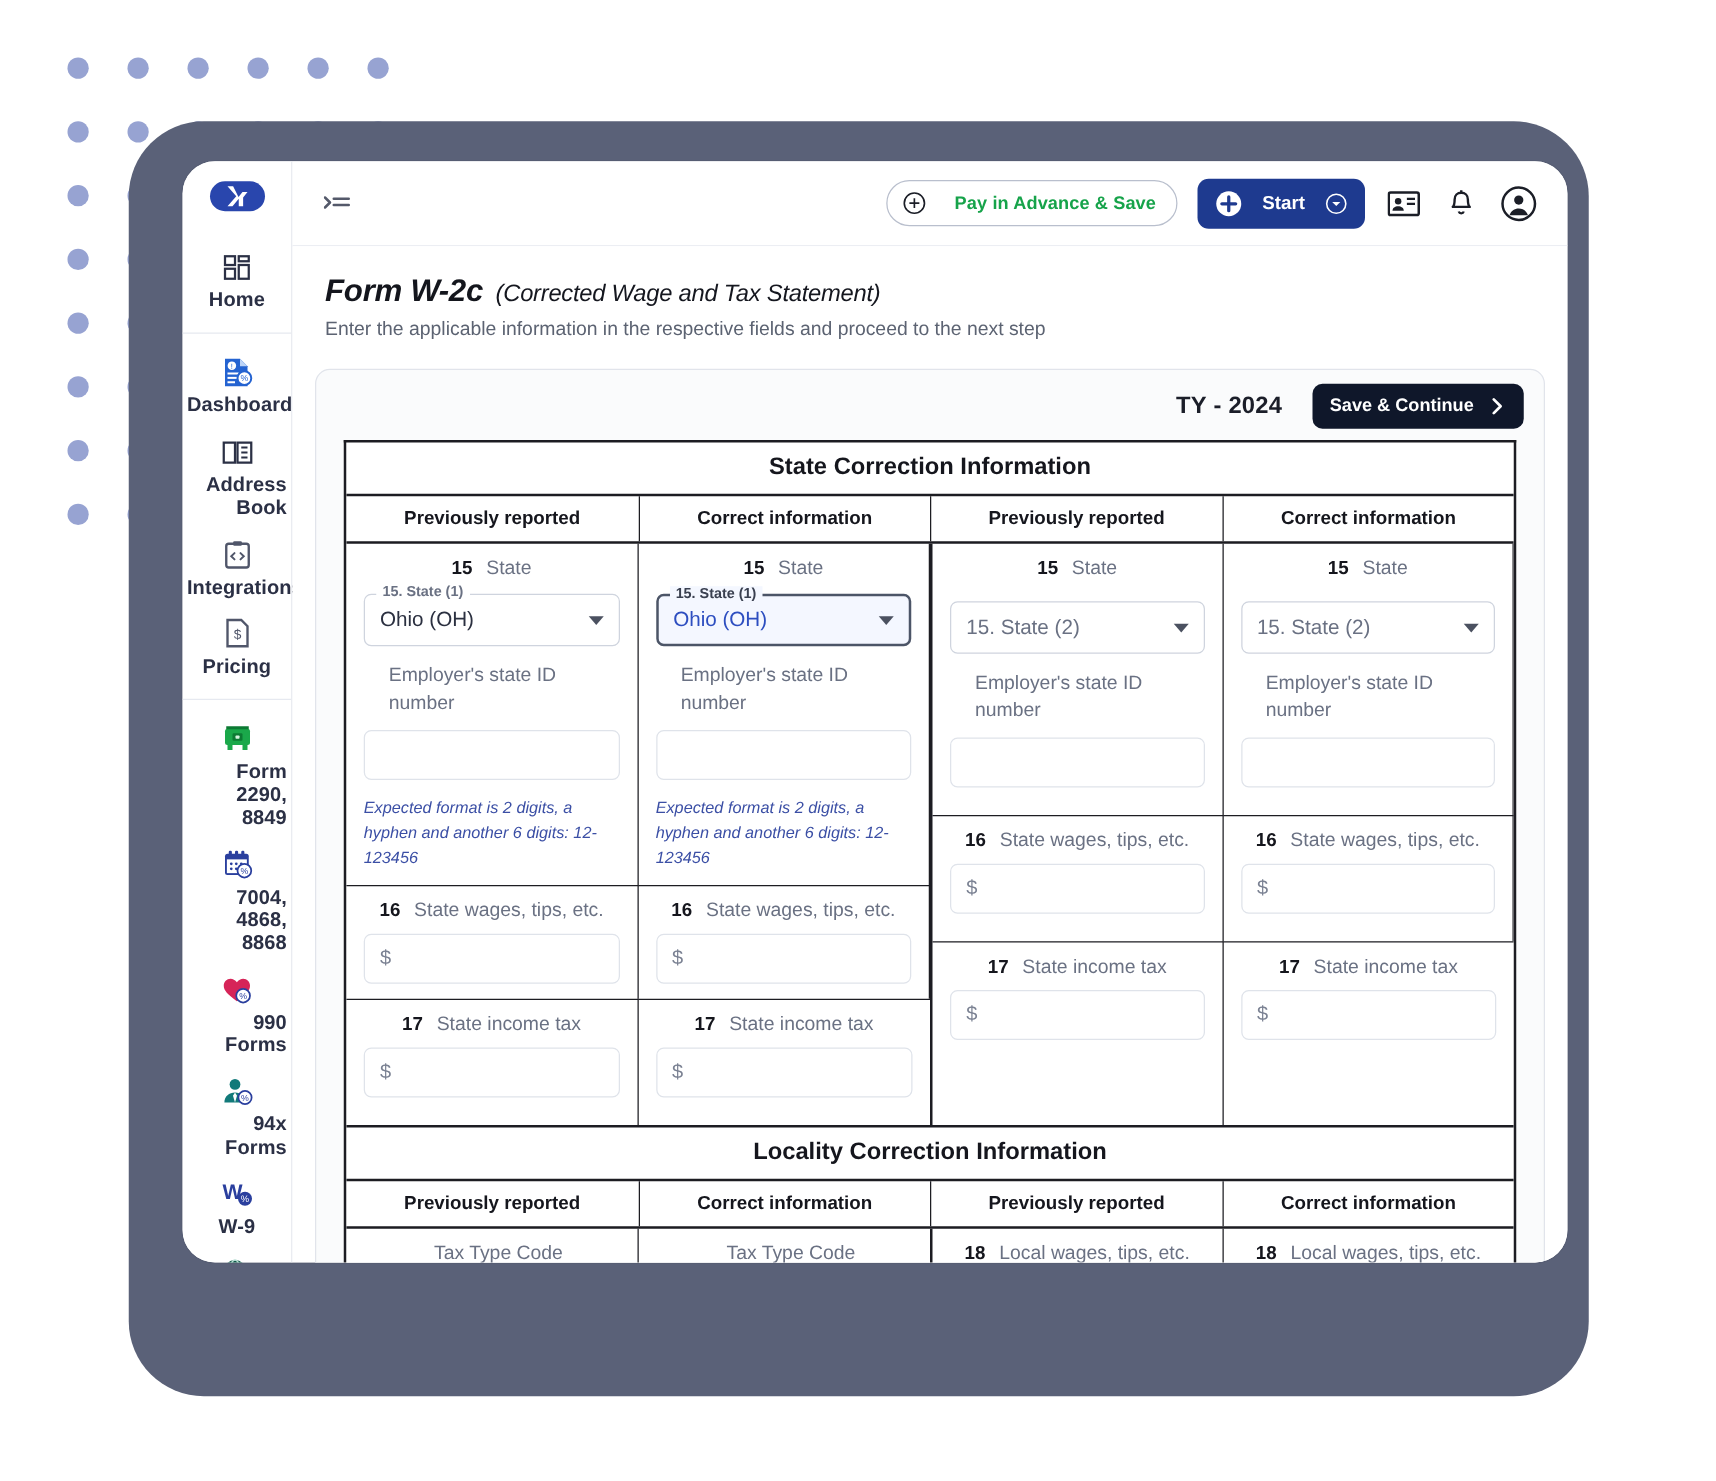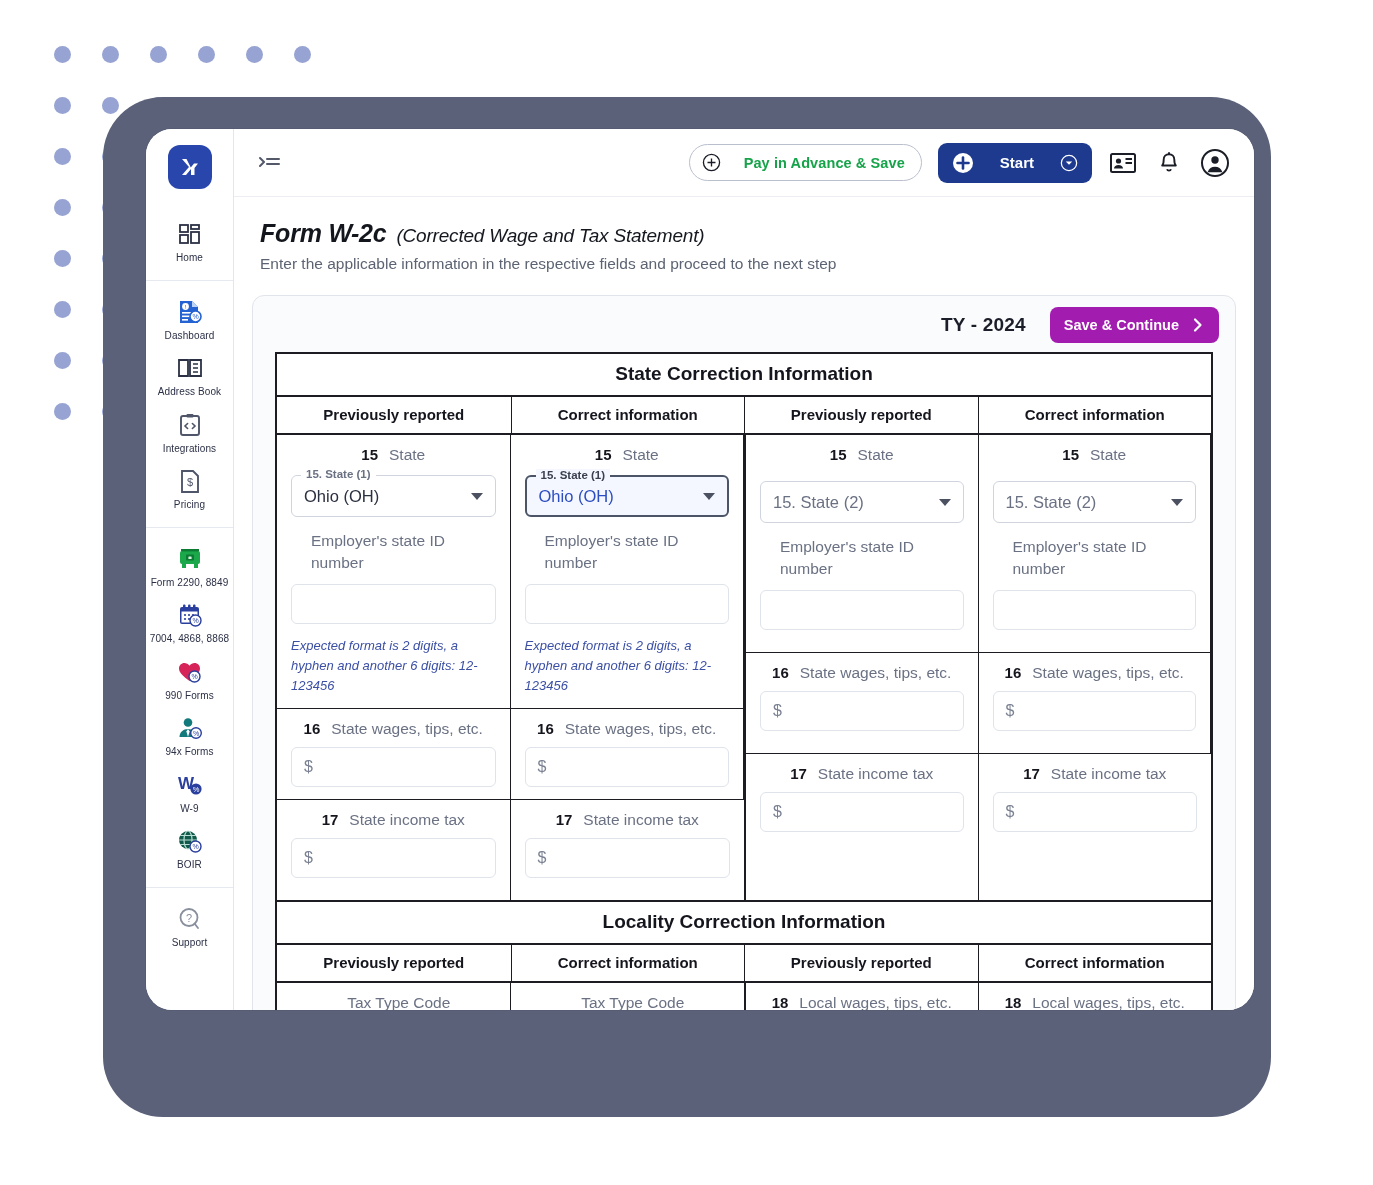--- a/index.html
+++ b/index.html
@@ -53,42 +53,42 @@
   }
   .side-group { width: 100%; border-top: 1px solid #e6e9f0; padding: 10px 0 10px; }
   .side-group:first-of-type { border-top: none; }
   .side-item {
     width: 100%; padding: 7px 2px 6px;
     display: flex; flex-direction: column; align-items: center; gap: 4px;
     cursor: pointer;
   }
   .side-ico { width: 28px; height: 28px; display:flex; align-items:center; justify-content:center; }
   .side-label {
-    font-size: 10px; font-weight: 400; color: #2b3045;
-    text-align: left; line-height: 1.15; letter-spacing: .1px;
+    font-size: 16px; font-weight: 700; color: #2b3045;
+    text-align: right; line-height: 1.15; letter-spacing: .1px;
     max-width: 80px;
   }
 
   
   #topbar {
     position: absolute; left: 88px; top: 0; right: 0; height: 68px;
     background: #ffffff;
     border-bottom: 1px solid #eceef3;
     display: flex; align-items: center;
   }
   #collapse-btn { margin-left: 22px; width: 28px; height: 28px; display:flex; align-items:center; justify-content:center; cursor: pointer;}
   .topbar-right { margin-left: auto; display: flex; align-items: center; gap: 16px; padding-right: 24px; }
   #pay-advance {
     display: flex; align-items: center; gap: 23px;
     border: 1px solid #b9bfcd; border-radius: 22px;
     padding: 8px 16px 8px 12px; background: #fff; cursor: pointer;
   }
   #pay-advance .lbl { color: #16a34a; font-weight: 700; font-size: 14.5px; letter-spacing: .1px; }
   #start-btn {
-    display: flex; align-items: center; gap: 26px;
+    display: flex; align-items: center; gap: 16px;
     background: #1e3a8f; border-radius: 9px;
     padding: 9px 14px; color: #fff; cursor: pointer;
   }
   #start-btn .lbl { font-weight: 700; font-size: 15px; }
   .icon-btn { width: 30px; height: 30px; display:flex; align-items:center; justify-content:center; cursor: pointer; }
 
   
   #main { position: absolute; left: 88px; top: 68px; right: 0; bottom: 0; background: #fff; padding: 0; }
   #page-head { padding: 22px 0 10px 26px; }
   #title-line { display: flex; align-items: baseline; gap: 10px; }
@@ -106,21 +106,21 @@
     position: relative;
     overflow: hidden;
   }
   #panel-head {
     height: 58px; display: flex; align-items: center; justify-content: flex-end;
     gap: 24px; padding-right: 16px;
   }
   #ty-label { font-size: 19px; font-weight: 700; color: #1b1e29; letter-spacing: .2px; }
   #save-continue {
     display: flex; align-items: center; gap: 12px;
-    background: #a21caf; color: #fff; border-radius: 8px;
+    background: #0f172a; color: #fff; border-radius: 8px;
     padding: 10px 14px; font-weight: 700; font-size: 14.5px; cursor: pointer;
   }
 
   
   #table-wrap {
     position: absolute; left: 22px; right: 22px; top: 56px; bottom: 0;
     background: #fff; border: 2px solid #1c1c22; border-bottom: none;
     overflow: hidden;
   }
   .sect-title {

